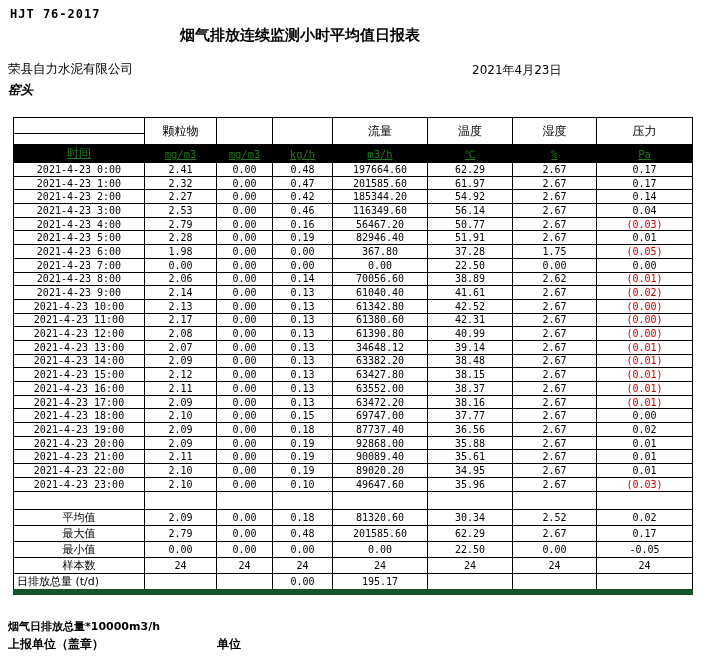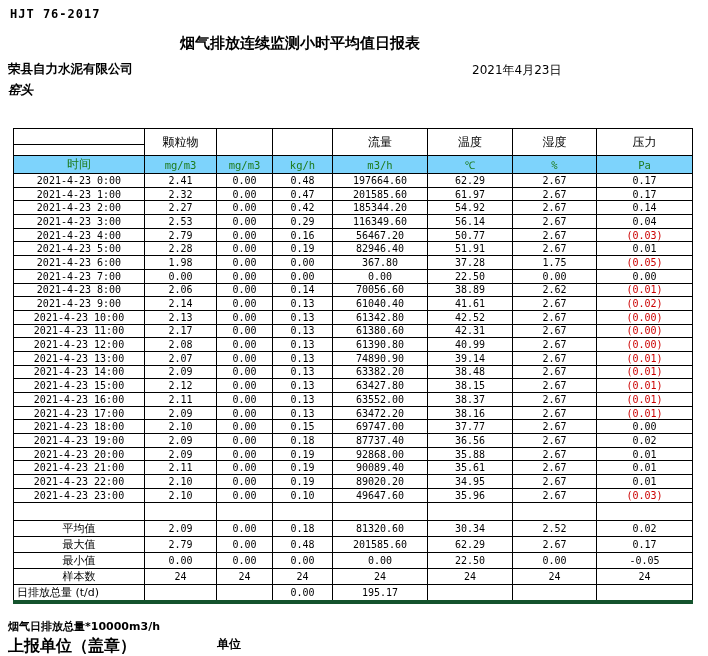--- a/index.html
+++ b/index.html
@@ -4,48 +4,48 @@
 <style>
   * { margin:0; padding:0; box-sizing:border-box; }
   html,body { background:#fff; }
   body {
     width:708px; height:656px; position:relative; overflow:hidden;
     font-family:"DejaVu Sans", sans-serif; color:#000;
   }
   .std-no { position:absolute; left:10px; top:7px; font-weight:bold; font-size:12px;
             font-family:"DejaVu Sans Mono", monospace; letter-spacing:1px; }
   .title  { position:absolute; left:0; top:26px; width:600px; text-align:center;
-            font-weight:bold; font-size:15px;margin-top:8px; }
-  .company{ position:absolute; left:8px; top:61px; font-weight:bold; font-size:12.5px; }
+            font-weight:bold; font-size:15px; }
+  .company{ position:absolute; left:8px; top:61px; font-weight:normal; font-size:12.5px; }
   .kiln   { position:absolute; left:8px; top:82px; font-weight:bold; font-size:12.5px;font-style:italic; }
   .date   { position:absolute; left:472px; top:62px; font-size:12px; }
 
   table.report {
-    position:absolute; left:13px; top:128px; width:679px;
+    position:absolute; left:13px; top:117px; width:679px;
     border-collapse:collapse; table-layout:fixed;
     font-family:"DejaVu Sans Mono", monospace; font-size:10px;
-    border-bottom:4px solid #14532d;
+    border-bottom:6px solid #14532d;
   }
   table.report td {
     border:1px solid #000; text-align:center; vertical-align:middle;
     padding:0; overflow:hidden; white-space:nowrap;
   }
   tr.hdr1 td { height:16px; font-size:12px; font-family:"DejaVu Sans", sans-serif; }
   tr.hdr2 td { height:11px; }
-  tr.units td { height:15px; background:#7dd3fc; color:#1e7b1e; font-size:10.5px; }
+  tr.units td { height:15px; background:#000000; color:#1e7b1e; font-size:10.5px;text-decoration:underline; }
   tr.units td.time-hd { font-size:12px; font-family:"DejaVu Sans", sans-serif; }
   tr.data td { height:13.7px; }
   tr.spacer td { height:18px; }
   tr.summ td { height:13.5px; }
   tr.summ td.label { font-size:11px; font-family:"DejaVu Sans", sans-serif; }
   tr.summ td.label.left { text-align:left; padding-left:3px;margin-left:31px; }
   td.neg { color:#cc0000; }
 
   .foot-note { position:absolute; left:8px;  top:619px; font-weight:bold; font-size:11px;text-align:right; }
-  .foot-org  { position:absolute; left:8px;  top:636px; font-weight:bold; font-size:16px; }
+  .foot-org  { position:absolute; left:8px;  top:636px; font-weight:bold; font-size:12px; }
   .foot-unit { position:absolute; left:197px; top:636px; font-weight:bold; font-size:12px;margin-left:20px; }
 </style>
 </head>
 <body>
 
 <div class="std-no">HJT  76-2017</div>
 <div class="title">烟气排放连续监测小时平均值日报表</div>
 <div class="company">荣县自力水泥有限公司</div>
 <div class="date">2021年4月23日</div>
 <div class="kiln">窑头</div>
@@ -114,21 +114,21 @@
         <td>0.42</td>
         <td>185344.20</td>
         <td>54.92</td>
         <td>2.67</td>
         <td>0.14</td>
       </tr>
       <tr class="data">
         <td>2021-4-23 3:00</td>
         <td>2.53</td>
         <td>0.00</td>
-        <td>0.29</td>
+        <td>0.46</td>
         <td>116349.60</td>
         <td>56.14</td>
         <td>2.67</td>
         <td>0.04</td>
       </tr>
       <tr class="data">
         <td>2021-4-23 4:00</td>
         <td>2.79</td>
         <td>0.00</td>
         <td>0.16</td>
@@ -215,21 +215,21 @@
         <td>61390.80</td>
         <td>40.99</td>
         <td>2.67</td>
         <td class="neg">(0.00)</td>
       </tr>
       <tr class="data">
         <td>2021-4-23 13:00</td>
         <td>2.07</td>
         <td>0.00</td>
         <td>0.13</td>
-        <td>74890.90</td>
+        <td>34648.12</td>
         <td>39.14</td>
         <td>2.67</td>
         <td class="neg">(0.01)</td>
       </tr>
       <tr class="data">
         <td>2021-4-23 14:00</td>
         <td>2.09</td>
         <td>0.00</td>
         <td>0.13</td>
         <td>63382.20</td>

